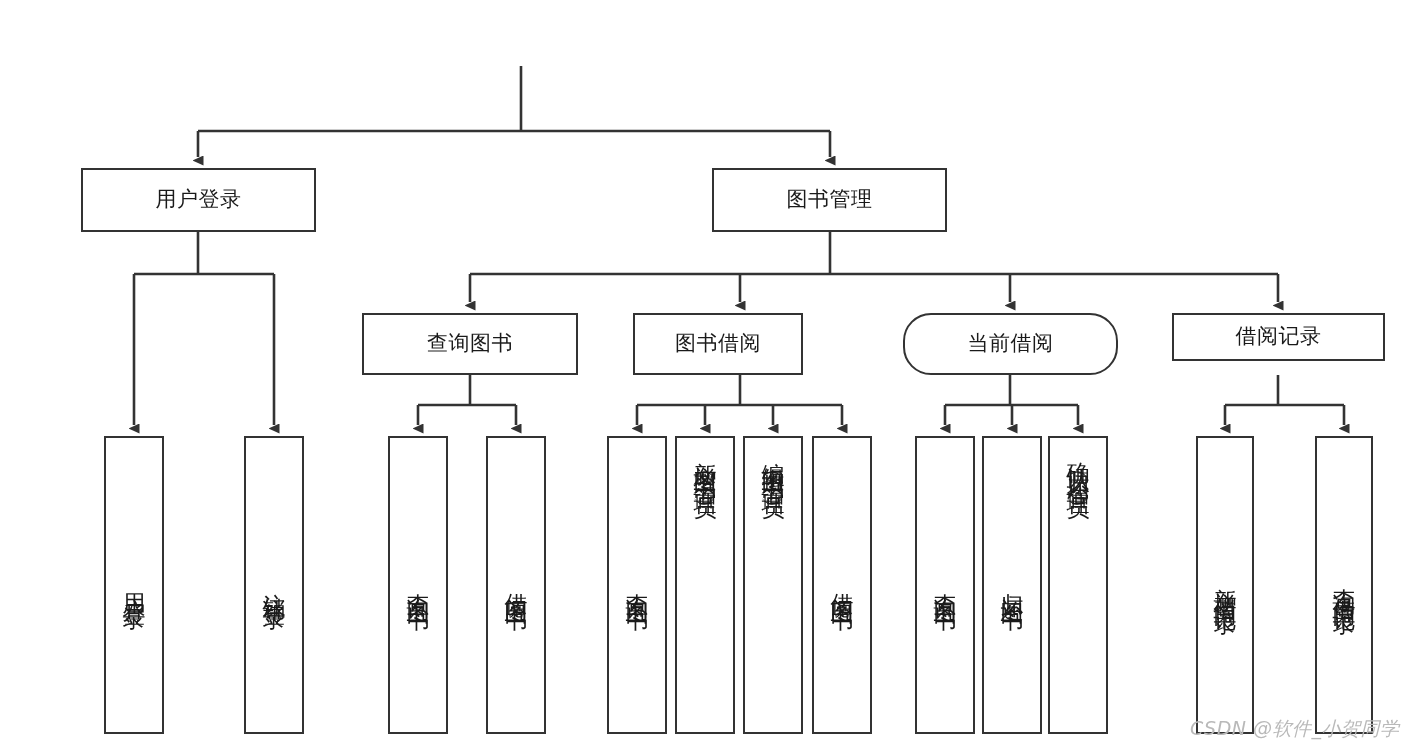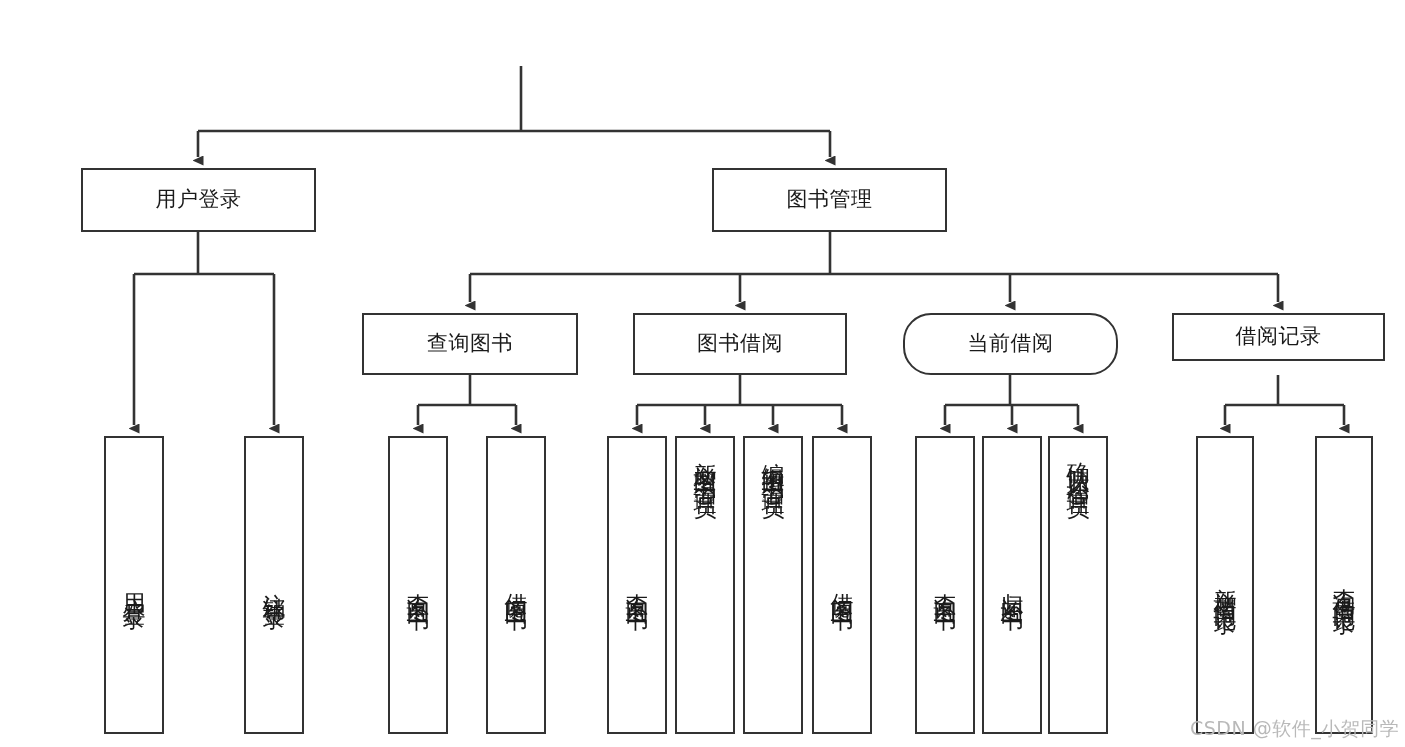--- a/index.html
+++ b/index.html
@@ -134,21 +134,21 @@
   <div id="nodes-layer">
       <div class="node horiz" style="left: 81px; top: 168px; width: 235px; height: 64px;">
         <span class="node-label">用户登录</span>
       </div>
       <div class="node horiz" style="left: 712px; top: 168px; width: 235px; height: 64px;">
         <span class="node-label">图书管理</span>
       </div>
       <div class="node horiz" style="left: 362px; top: 313px; width: 216px; height: 62px;">
         <span class="node-label">查询图书</span>
       </div>
-      <div class="node horiz" style="left: 633px; top: 313px; width: 214px; height: 62px; align-items: center;">
+      <div class="node horiz" style="left: 633px; top: 313px; width: 170px; height: 62px; align-items: center;">
         <span class="node-label">图书借阅</span>
       </div>
       <div class="node horiz" style="left: 903px; top: 313px; width: 215px; height: 62px; border-radius: 28px;">
         <span class="node-label">当前借阅</span>
       </div>
       <div class="node horiz" style="left: 1172px; top: 313px; width: 213px; height: 48px;">
         <span class="node-label">借阅记录</span>
       </div>
       <div class="node leaf centered" style="left: 104px; top: 436px; width: 60px; height: 298px;">
         <span class="node-label">用户登录</span>
@@ -184,15 +184,15 @@
         <span class="node-label">确认归还（管理员）</span>
       </div>
       <div class="node leaf centered" style="left: 1196px; top: 436px; width: 58px; height: 298px;">
         <span class="node-label">新增借阅记录</span>
       </div>
       <div class="node leaf centered" style="left: 1315px; top: 436px; width: 58px; height: 298px;">
         <span class="node-label">查询借阅记录</span>
       </div>
     </div>
 
-  <div class="watermark" style="left: 1190px; top: 716px;">CSDN @软件_小贺同学</div>
+  <div class="watermark" style="left: 1190px; top: 716px; font-style: italic;">CSDN @软件_小贺同学</div>
 
 </div>
 
 </body></html>

